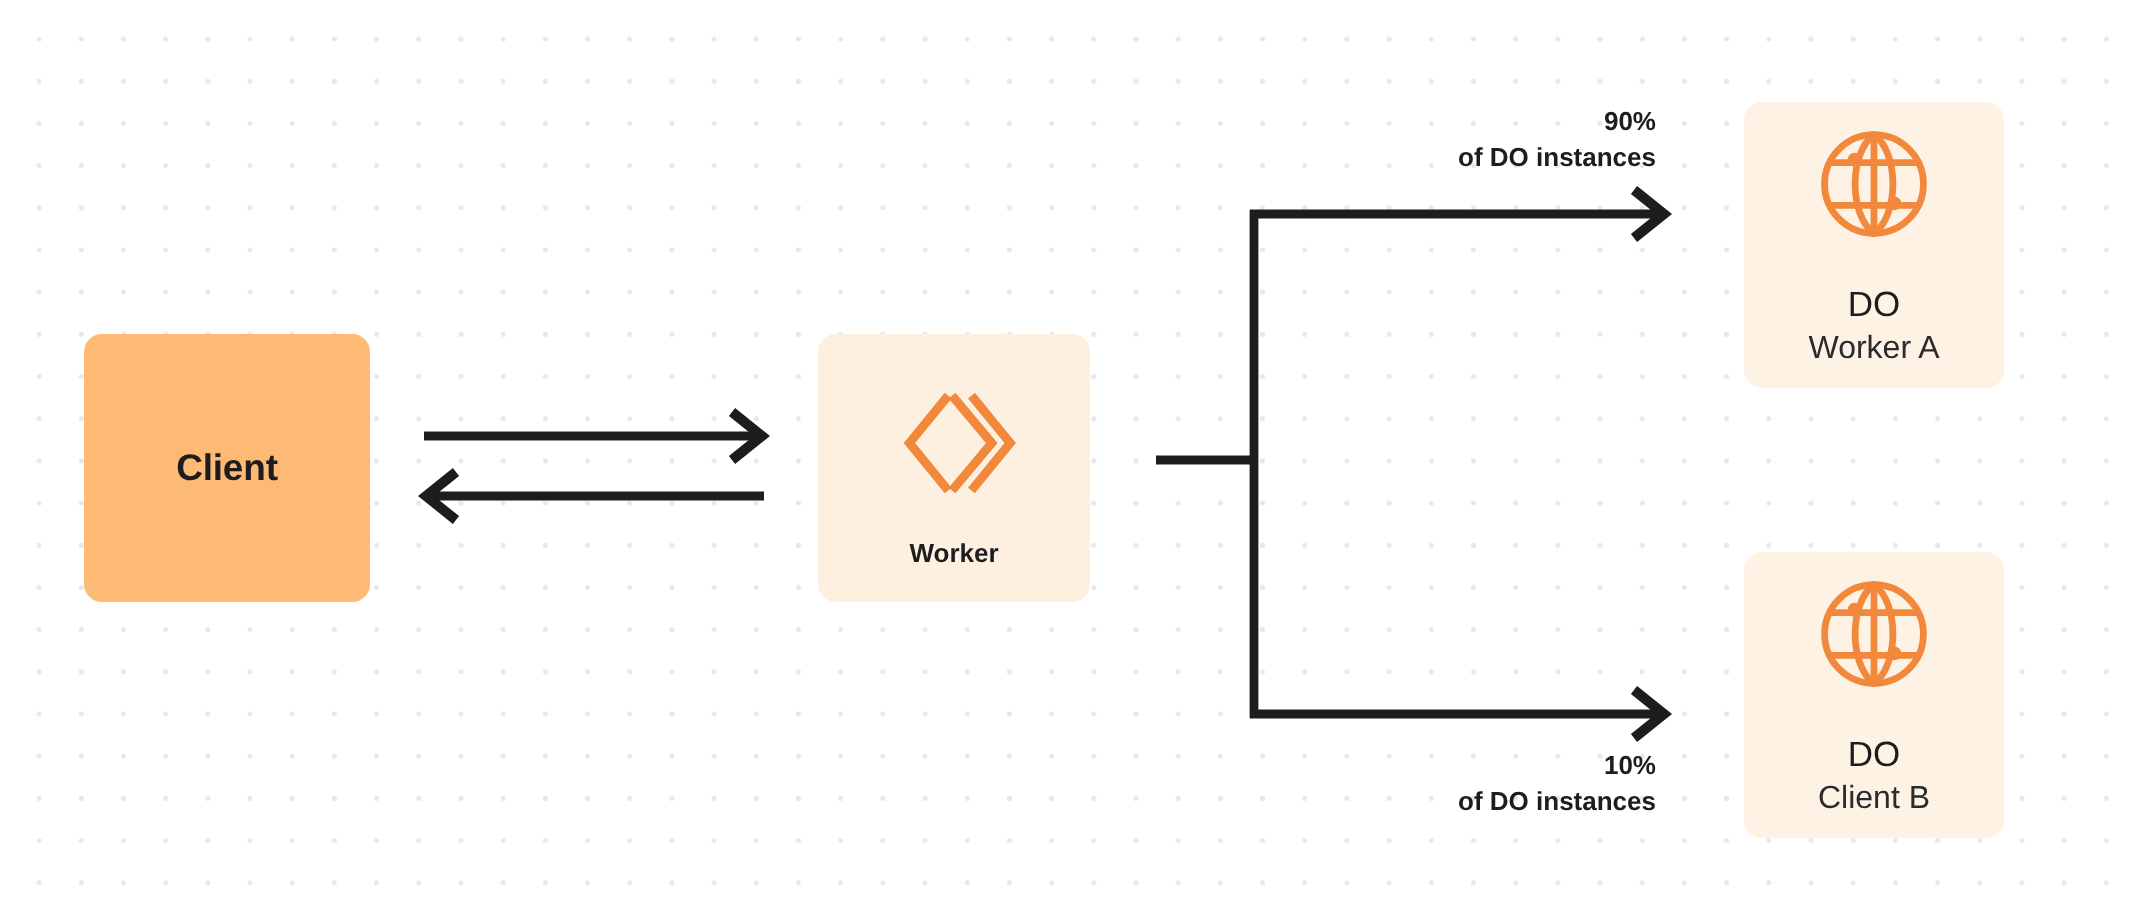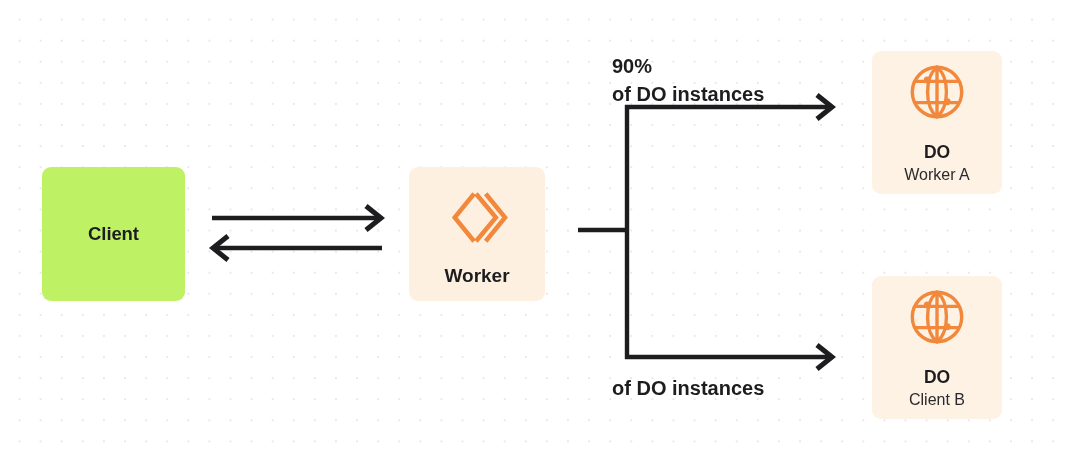--- a/index.html
+++ b/index.html
@@ -34,21 +34,21 @@
     align-items: center;
     justify-content: center;
     border-radius: 9px;
   }
 
   .node-client {
     left: 42px;
     top: 167px;
     width: 143px;
     height: 134px;
-    background: #bef264;
+    background: #fdba74;
   }
 
   .node-worker {
     left: 409px;
     top: 167px;
     width: 136px;
     height: 134px;
     background: #fdf0e1;
     padding-top: 6px;
   }
@@ -70,29 +70,29 @@
   }
 
   .node-title {
     font-size: 18.5px;
     font-weight: bold;
     color: #1d1d1f;
     letter-spacing: -0.1px;
   }
 
   .node-title-worker {
-    font-size: 19px;
+    font-size: 13px;
     font-weight: bold;
     color: #1d1d1f;
     margin-top: 16px;
   }
 
   .node-title-do {
     font-size: 17.5px;
-    font-weight: bold;
+    font-weight: normal;
     color: #1d1d1f;
     margin-top: 19px;
   }
 
   .node-sub-do {
     font-size: 16px;
     font-weight: normal;
     color: #2b2b2e;
     margin-top: 3px;
   }
@@ -115,22 +115,22 @@
     left: 0;
     top: 0;
     width: 1072px;
     height: 452px;
     pointer-events: none;
   }
 
   
   .edge-label {
     position: absolute;
-    text-align: left;
-    font-size: 20px;
+    text-align: right;
+    font-size: 13px;
     font-weight: bold;
     color: #1d1d1f;
     line-height: 1.42;
     white-space: nowrap;
   }
 
   .label-top {
     left: 612px;
     top: 52px;
     width: 216px;
@@ -235,16 +235,17 @@
     <span class="node-title-do">DO</span>
     <span class="node-sub-do">Client B</span>
   </div>
 
   <div class="edge-label label-top">
     <div>90%</div>
     <div>of DO instances</div>
   </div>
 
   <div class="edge-label label-bottom">
+    <div>10%</div>
     <div>of DO instances</div>
   </div>
 
 </div>
 
 </body></html>

